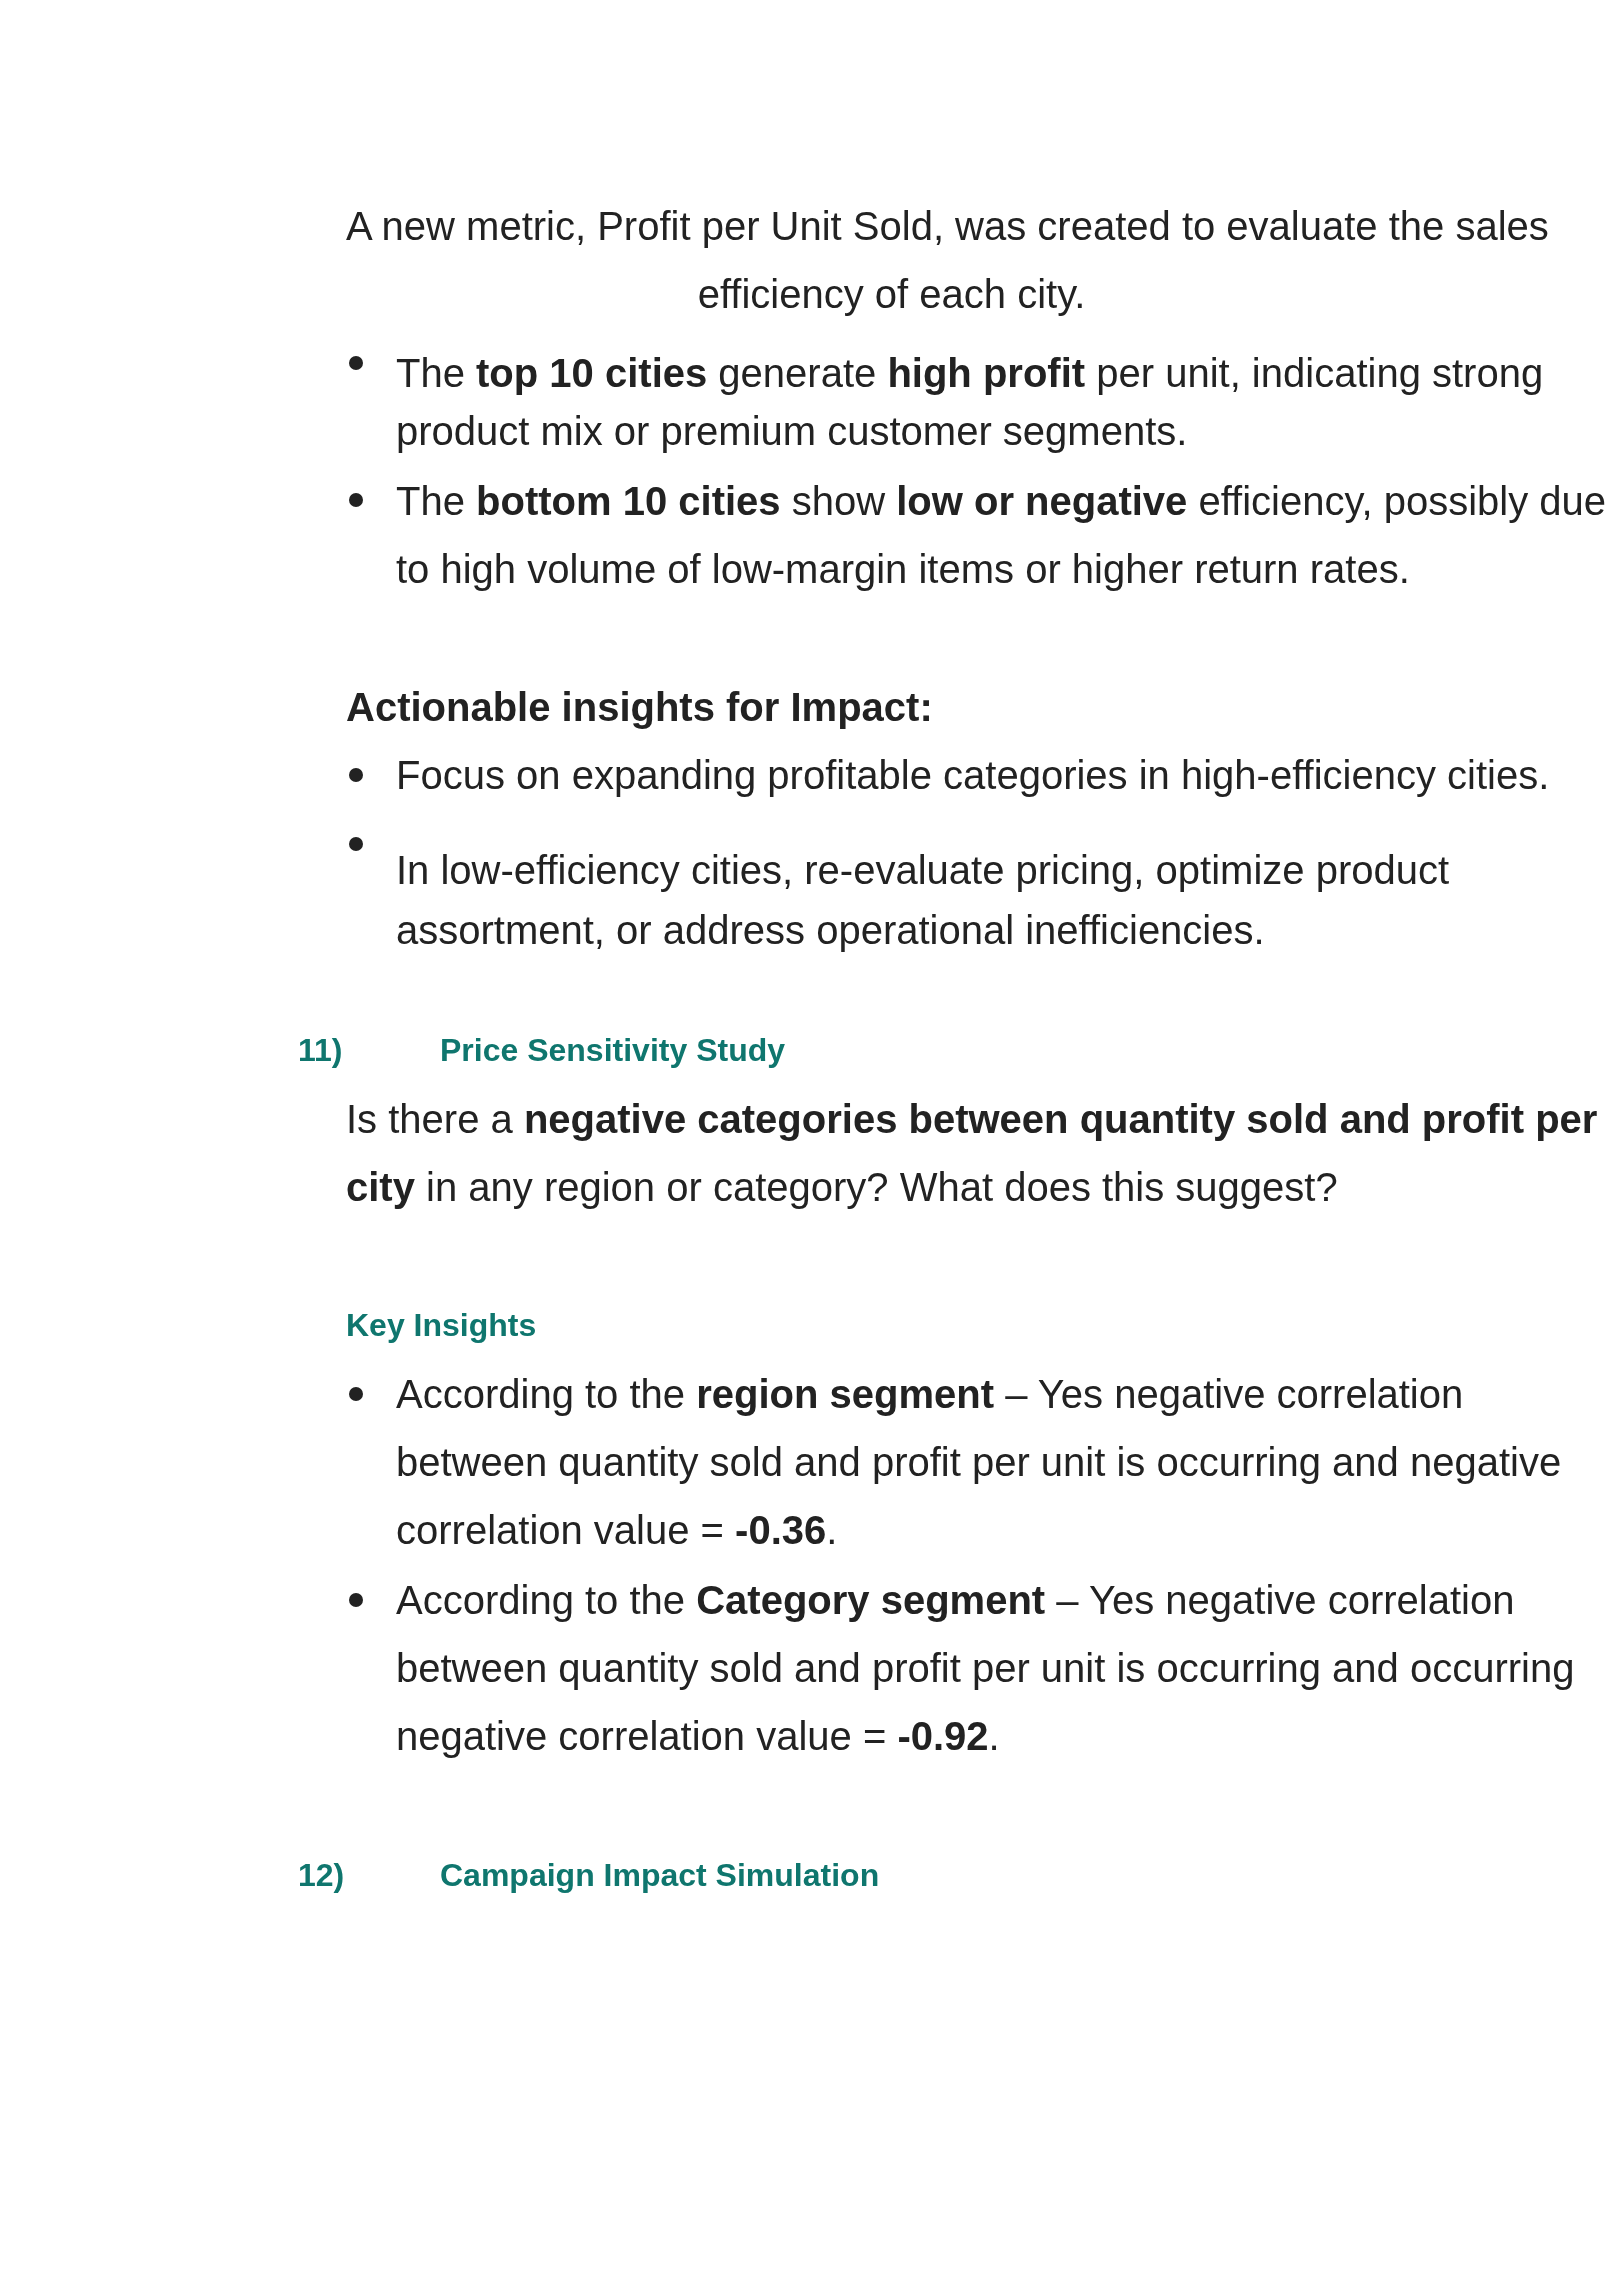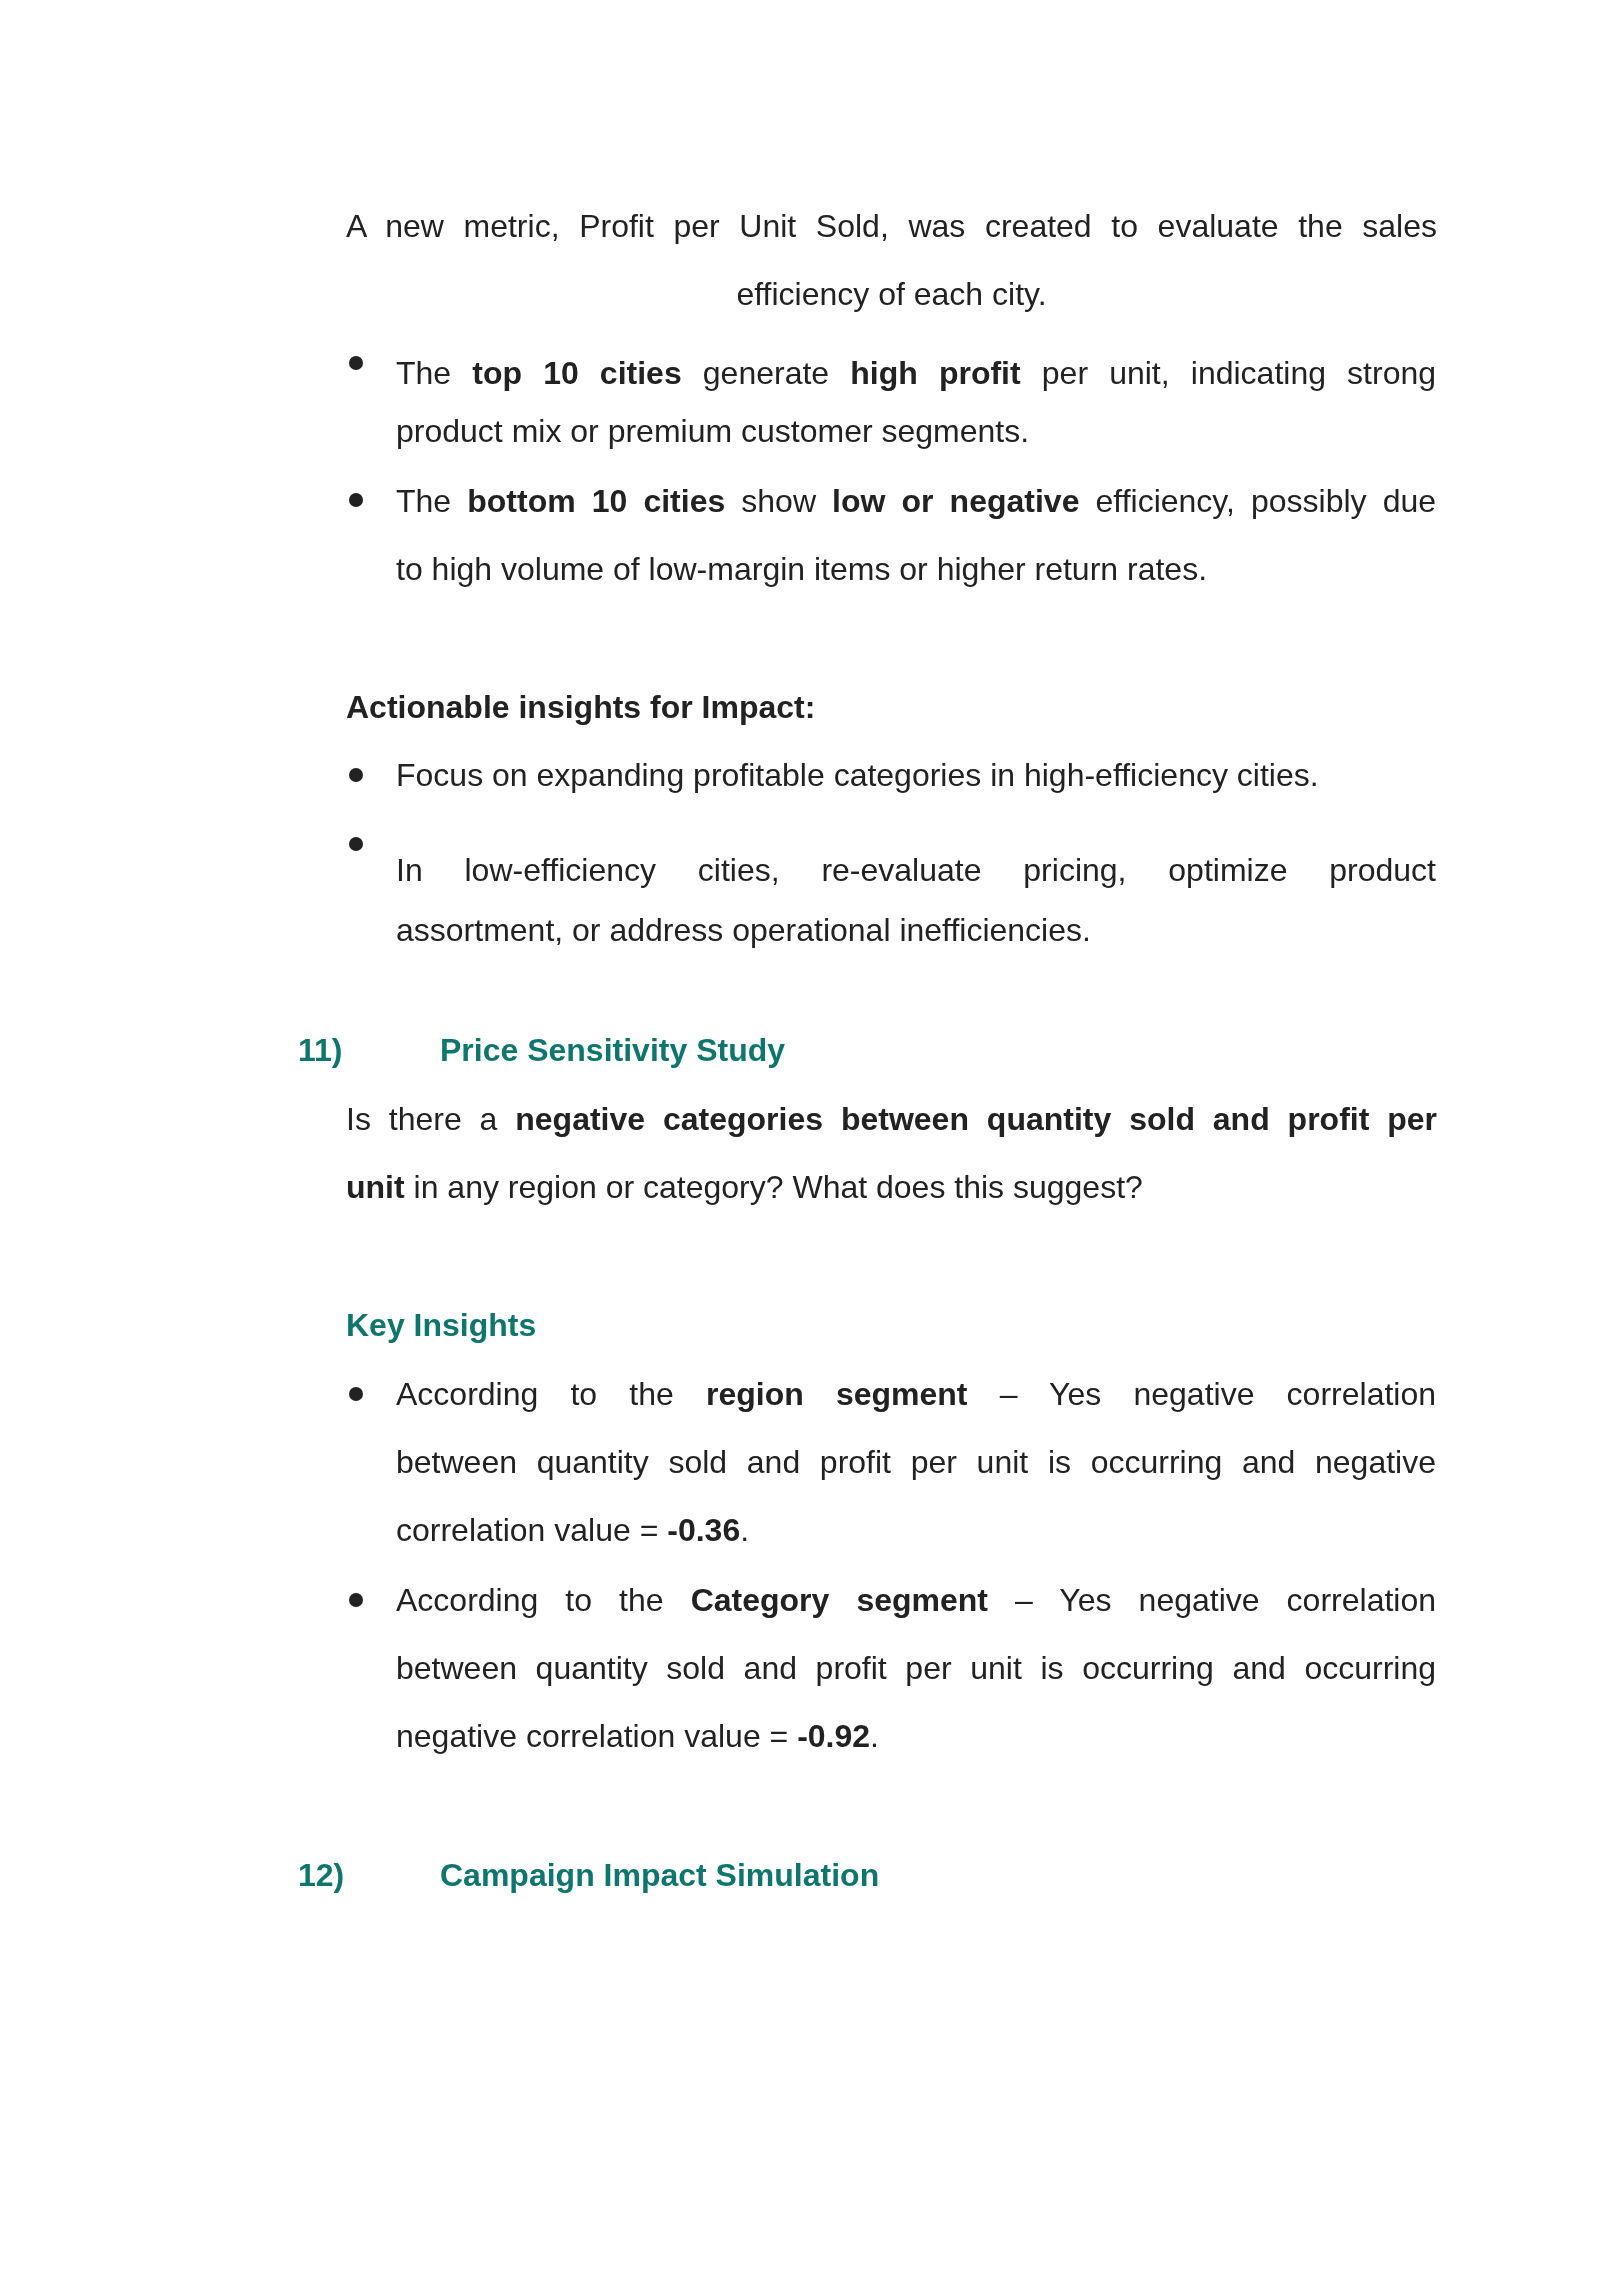--- a/index.html
+++ b/index.html
@@ -1,18 +1,18 @@
 <!DOCTYPE html>
 <html style="font-size:10.5px"><head>
 <meta charset="utf-8">
 <style>
   html, body { margin:0; padding:0; background:#ffffff; }
   body { width:1623px; height:2295px; position:relative; overflow:hidden;
          font-family:"Liberation Sans", sans-serif; color:#222222; }
-  .line { position:absolute; left:346px; width:1091px; font-size:32px; line-height:68px;
+  .line { position:absolute; left:346px; width:1091px; font-size:40px; line-height:68px;
           white-space:nowrap; }
   .just { text-align:justify; text-align-last:justify; }
   .bul { left:396px; width:1040px; }
   .dot { position:absolute; left:349px; width:14.4px; height:14.4px; border-radius:50%;
          background:#222222; }
   b { font-weight:bold; }
   .h { position:absolute; font-size:32px; font-weight:bold; color:#0f766e; line-height:68px; white-space:nowrap; }
   .hnum { left:298px; }
   .htitle { left:397px;margin-left:43px; }
 </style>
@@ -43,21 +43,21 @@
 <div class="line bul just" style="top:836px;">In low-efficiency cities, re-evaluate pricing, optimize product</div>
 <div class="line bul" style="top:896px;">assortment, or address operational inefficiencies.</div>
 
 <div class="h hnum" style="top:1016px;">11)</div>
 <div class="h htitle" style="top:1016px;">Price Sensitivity Study</div>
 
 <div class="line just" style="top:1085px;">
   <span>Is there a </span><b>negative categories between quantity sold and profit per</b>
 </div>
 <div class="line" style="top:1153px;">
-  <b>unit</b><span> in any region or category? What does this suggest?</span>
+  <b>city</b><span> in any region or category? What does this suggest?</span>
 </div>
 
 <div class="h" style="left:346px; top:1291px;">Key Insights</div>
 
 <div class="dot" style="top:1387px;"></div>
 <div class="line bul just" style="top:1360px;">
   <span>According to the </span><b>region segment</b><span> – Yes negative correlation</span>
 </div>
 <div class="line bul just" style="top:1428px;">between quantity sold and profit per unit is occurring and negative</div>
 <div class="line bul" style="top:1496px;">

